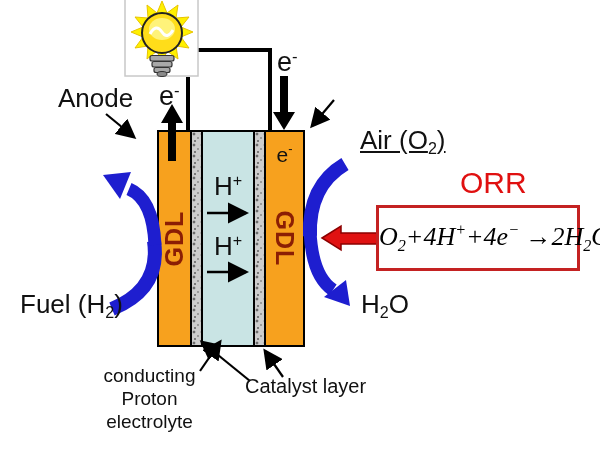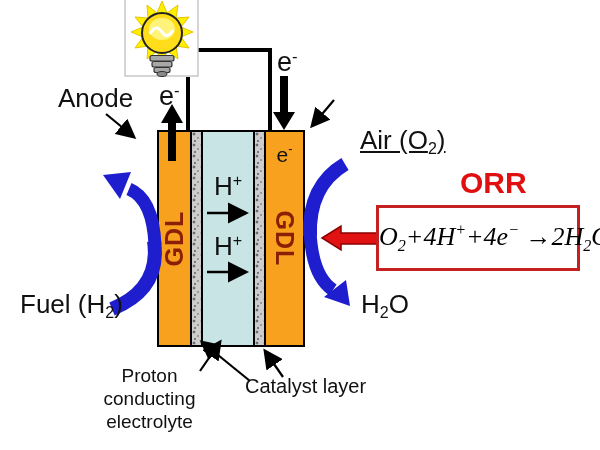--- a/index.html
+++ b/index.html
@@ -24,21 +24,21 @@
     background-size:8px 11px;}
   .anode-cat{left:190px;width:13px;}
   .cathode-cat{left:253px;width:13px;}
   .electrolyte{left:201px;width:54px;background:#C9E4E4;}
   .vtext{font-weight:bold;font-size:25px;color:#8B1E04;letter-spacing:1px;white-space:nowrap;}
   .rot-l{transform:rotate(-90deg);}
   .rot-r{transform:rotate(90deg);}
   .e-cathode{left:264px;top:141px;width:41px;text-align:center;font-size:21px;z-index:6;}
   .hplus{width:54px;text-align:center;font-size:26px;font-weight:normal;z-index:6;}
   
-  .orr-title{left:460px;top:166px;font-size:30px;font-weight:bold;color:#E01010;z-index:6;}
+  .orr-title{left:460px;top:166px;font-size:30px;font-weight:normal;color:#E01010;z-index:6;}
   .eq-box{left:376px;top:205px;width:204px;height:66px;box-sizing:border-box;border:3px solid #C42222;
     background:#fff;display:flex;align-items:center;z-index:6;}
   .eq{font-family:"Liberation Serif",serif;font-style:italic;font-size:26px;color:#000;white-space:nowrap;}
   .eq .sub{vertical-align:-6px;}
   .eq .sup{vertical-align:10px;}
   
   .note{font-size:19px;line-height:23px;text-align:center;z-index:6;}
   svg.overlay{position:absolute;left:0;top:0;z-index:5;pointer-events:none;}
 </style>
 </head>
@@ -72,22 +72,22 @@
 
   <div class="abs label" style="left:159px;top:77px;font-size:27px;"><span>e</span><span class="sup">-</span></div>
   <div class="abs label" style="left:277px;top:43px;font-size:27px;"><span>e</span><span class="sup">-</span></div>
 
   <div class="abs orr-title">ORR</div>
   <div class="abs eq-box">
     <span class="eq"><span>O</span><span class="sub">2</span><span>+4H</span><span class="sup">+</span><span>+4e</span><span class="sup">−</span><span> →2H</span><span class="sub">2</span><span>O</span></span>
   </div>
 
   <div class="abs note" style="left:92px;top:364px;width:115px;">
+    <div>conducting</div>
     <div>Proton</div>
-    <div>conducting</div>
     <div>electrolyte</div>
   </div>
   <div class="abs note" style="left:245px;top:375px;font-size:20px;">Catalyst layer</div>
 
   <svg class="overlay" width="600" height="450" viewBox="0 0 600 450">
     <defs>
       <marker id="ah" viewBox="0 0 10 10" refX="8.5" refY="5" markerWidth="9" markerHeight="9" orient="auto-start-reverse">
         <path d="M0,0 L10,5 L0,10 z" fill="#000"></path>
       </marker>
     </defs>

